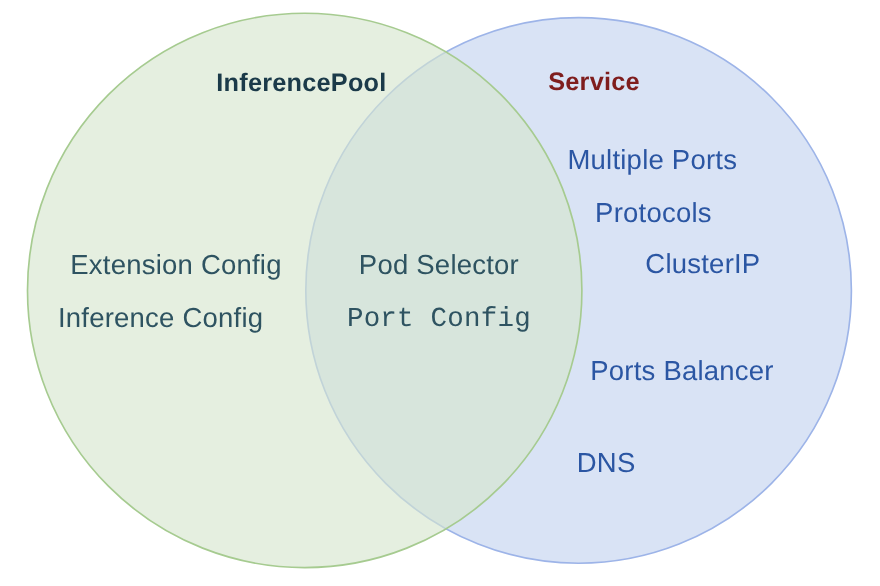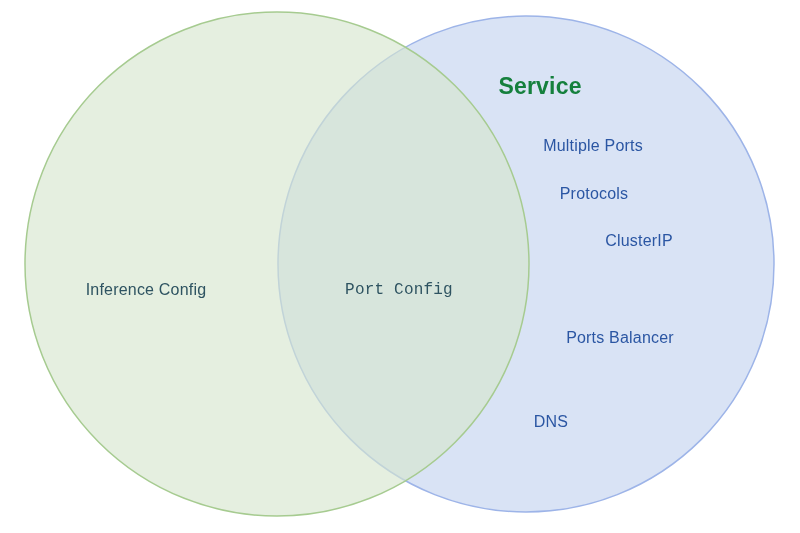--- a/index.html
+++ b/index.html
@@ -27,27 +27,27 @@
     transform: translate(-50%, -50%);
     white-space: nowrap;
     line-height: 1;
   }
   .title {
     font-size: 23px;
     font-weight: 700;
     letter-spacing: 0.2px;
   }
   .item {
-    font-size: 16px;
+    font-size: 25px;
     font-weight: 400;
     letter-spacing: 0.2px;
   }
   .teal-title { color: #1b3a49; }
   .teal-item  { color: #2e5361; }
-  .blue-title { color: #15803d; margin-top: 12px; }
+  .blue-title { color: #7f1d1d; }
   .blue-item  { color: #2b56a3; }
 
   
   .pos-left-title  { left: 274px; top: 75px;  }
   .pos-right-title { left: 540px; top: 74px;  }
 
   .pos-l0 { left: 160px; top: 242px; }
   .pos-l1 { left: 146px; top: 290px; }
 
   .pos-c0 { left: 399px; top: 242px; }
@@ -64,25 +64,28 @@
 </head>
 <body>
 
 <div class="stage">
 
   <svg class="venn-svg" viewBox="0 0 800 533" aria-hidden="true">
     <circle cx="526" cy="264" r="248" stroke="#9db4e8" stroke-width="1.5" fill="#d9e3f5"></circle>
     <circle cx="277" cy="264" r="252" fill-opacity="0.63" stroke="#a6cb90" stroke-width="1.5" fill="#d6e6ce"></circle>
   </svg>
 
+  <div class="label title teal-title pos-left-title">InferencePool</div>
 
   <div class="label title blue-title pos-right-title">Service</div>
 
+  <div class="label item teal-item pos-l0">Extension Config</div>
   <div class="label item teal-item pos-l1">Inference Config</div>
 
+  <div class="label item teal-item pos-c0">Pod Selector</div>
   <div class="label item teal-item pos-c1">Port Config</div>
 
   <div class="label item blue-item pos-r0">Multiple Ports</div>
   <div class="label item blue-item pos-r1">Protocols</div>
   <div class="label item blue-item pos-r2">ClusterIP</div>
   <div class="label item blue-item pos-r4">Ports Balancer</div>
   <div class="label item blue-item pos-r6">DNS</div>
 
 </div>
 

